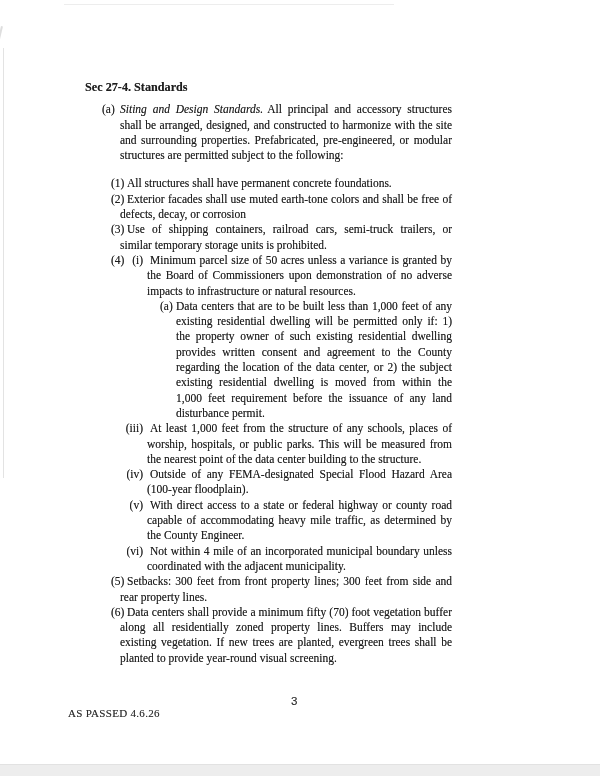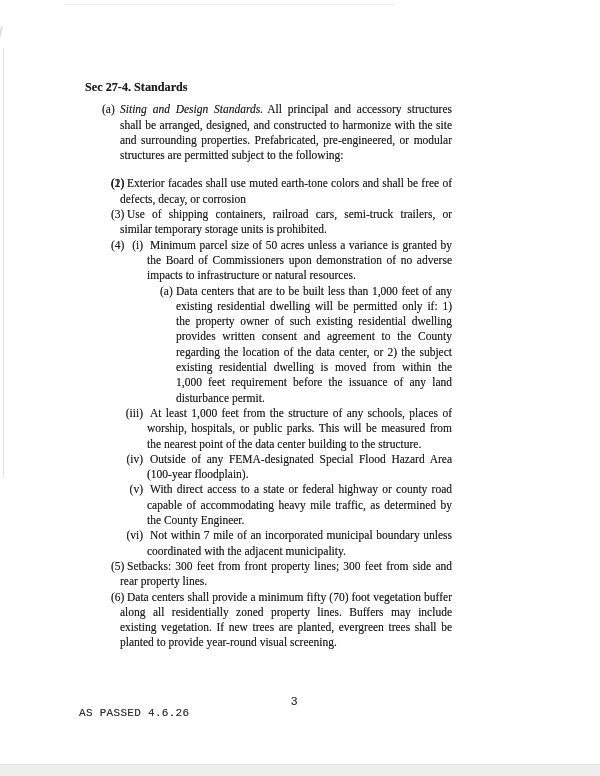--- a/index.html
+++ b/index.html
@@ -42,22 +42,22 @@
   .num > .lbl { left: -9px; text-indent: 0; }
 
   .rom { margin-left: 147px; text-indent: 3px; }
   .rom > .lbl { right: calc(100% + 4px); text-indent: 0; }
 
   .sub-a { margin-left: 176px; }
   .sub-a > .lbl { left: -16px; }
 
   .footer-stamp {
     position: absolute;
-    left: 79px; top: 707px;
-    font-family: Liberation Mono, monospace;
+    left: 68px; top: 707px;
+    font-family: Liberation Serif, serif;
     font-size: 11px;
     color: #2e2e2e;
     letter-spacing: 0.3px;
     text-shadow: 0 0 0.5px rgba(46,46,46,0.5);
   }
   .page-number {
     position: absolute;
     left: 291px; top: 695px;
     font-family: "Liberation Sans", sans-serif;
     font-size: 11.5px;
@@ -103,21 +103,21 @@
 
     <div class="heading">Sec 27-4. Standards</div>
 
     <div class="item item-a">
       <span class="lbl">(a)</span><span class="ital">Siting and Design Standards.</span><span>All principal and accessory structures shall be arranged, designed, and constructed to harmonize with the site and surrounding properties. Prefabricated, pre-engineered, or modular structures are permitted subject to the following:</span>
     </div>
 
     <div class="gap"></div>
 
     <div class="item num">
-      <span class="lbl">(1)</span>
+      <span class="lbl">(1)</span><span>All structures shall have permanent concrete foundations.</span>
     </div>
 
     <div class="item num">
       <span class="lbl">(2)</span><span>Exterior facades shall use muted earth-tone colors and shall be free of defects, decay, or corrosion</span>
     </div>
 
     <div class="item num">
       <span class="lbl">(3)</span><span>Use of shipping containers, railroad cars, semi-truck trailers, or similar temporary storage units is prohibited.</span>
     </div>
 
@@ -140,21 +140,21 @@
 
     <div class="item rom">
       <span class="lbl">(iv)</span><span>Outside of any FEMA-designated Special Flood Hazard Area (100-year floodplain).</span>
     </div>
 
     <div class="item rom">
       <span class="lbl">(v)</span><span>With direct access to a state or federal highway or county road capable of accommodating heavy mile traffic, as determined by the County Engineer.</span>
     </div>
 
     <div class="item rom">
-      <span class="lbl">(vi)</span><span>Not within 7 mile of an incorporated municipal boundary unless coordinated with the adjacent municipality.</span>
+      <span class="lbl">(vi)</span><span>Not within 4 mile of an incorporated municipal boundary unless coordinated with the adjacent municipality.</span>
     </div>
 
     <div class="item num">
       <span class="lbl">(5)</span><span>Setbacks: 300 feet from front property lines; 300 feet from side and rear property lines.</span>
     </div>
 
     <div class="item num">
       <span class="lbl">(6)</span><span>Data centers shall provide a minimum fifty (70) foot vegetation buffer along all residentially zoned property lines. Buffers may include existing vegetation. If new trees are planted, evergreen trees shall be planted to provide year-round visual screening.</span>
     </div>
 

